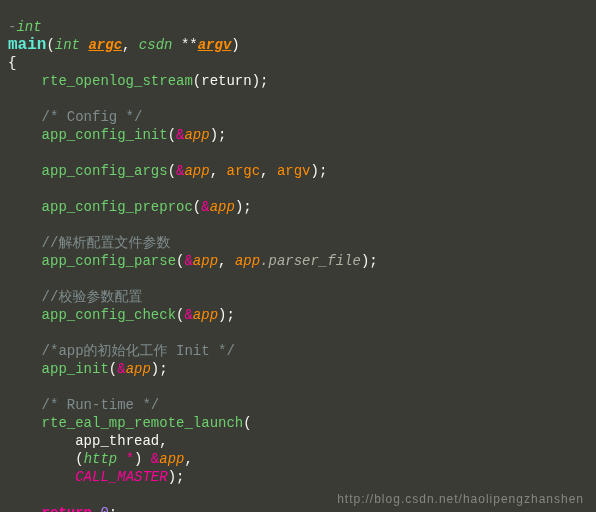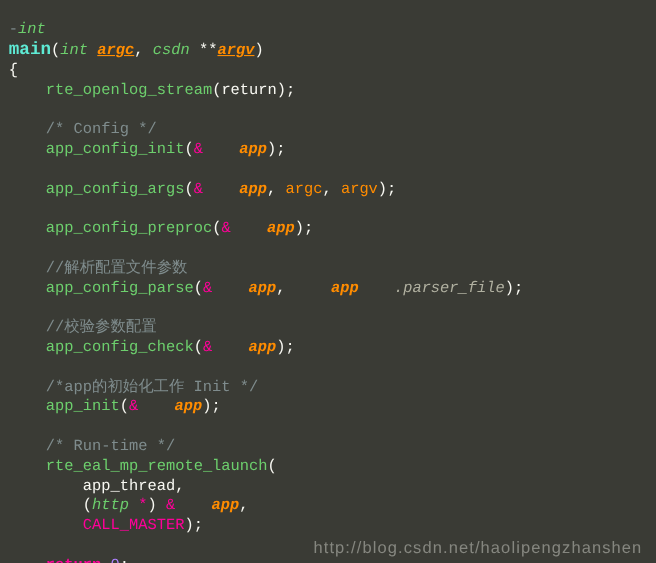--- a/index.html
+++ b/index.html
@@ -22,32 +22,32 @@
   .tok-type { color: #6dcf6d; font-style: italic; text-align: center; }
   .tok-funcname { color: #5eead4; font-weight: bold; font-size: 16px; }
   .tok-paramunder { color: #ff8c00; font-style: italic; font-weight: bold; text-decoration: underline; }
   .tok-punct { color: #f8f8f2; }
   .tok-call { color: #6dcf6d; font-weight: normal; }
   .tok-ident { color: #f8f8f2; }
   .tok-comment { color: #7f8c8d; }
   .tok-orange { color: #ff8c00; }
   .tok-op { color: #ff0099; }
   .tok-number { color: #ae81ff; }
-  .tok-field { color: #b0b0a0; font-style: italic; margin-left: 32px; }
+  .tok-field { color: #b0b0a0; font-style: italic; }
   .tok-return { color: #ff0099; font-weight: bold; }
-  .tok-app { color: #ff8c00; font-style: italic; font-weight: bold; margin-left: 33px; }
+  .tok-app { color: #ff8c00; font-style: italic; font-weight: normal; }
   .tok-cast { color: #6dcf6d; font-style: italic; }
-  .tok-callmaster { color: #ff0099; }
+  .tok-callmaster { color: #ff0099; font-style: italic; }
   .watermark {
     position: absolute;
     bottom:  4px;
     right: 12px;
     color: #8e8f88;
     font-family: "Arial", sans-serif;
-    font-size: 15px;
+    font-size: 12px;
     letter-spacing: 1px;
     opacity: 0.9;
   }
 </style>
 </head>
 <body>
 
 <div class="code">
 <span class="tok-comment">-</span><span class="tok-type">int</span>
 <span class="tok-funcname">main</span><span class="tok-punct">(</span><span class="tok-type">int</span> <span class="tok-paramunder">argc</span><span class="tok-punct">, </span><span class="tok-type">csdn</span> <span class="tok-punct">**</span><span class="tok-paramunder">argv</span><span class="tok-punct">)</span>

